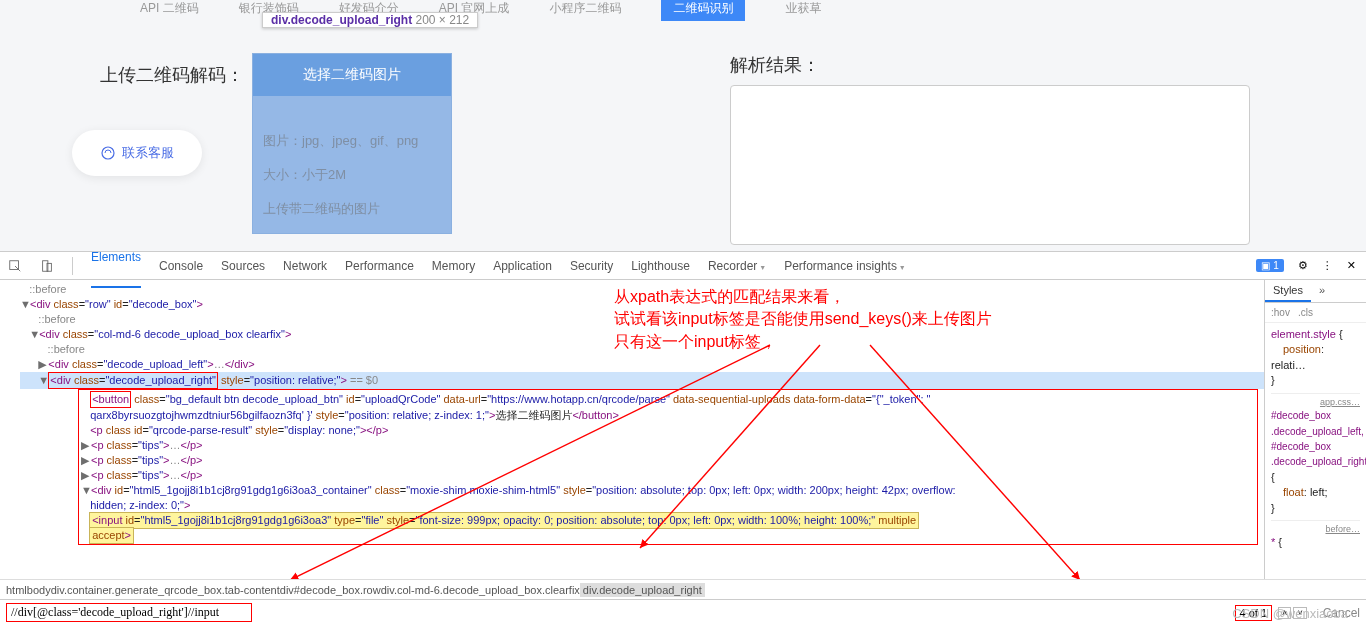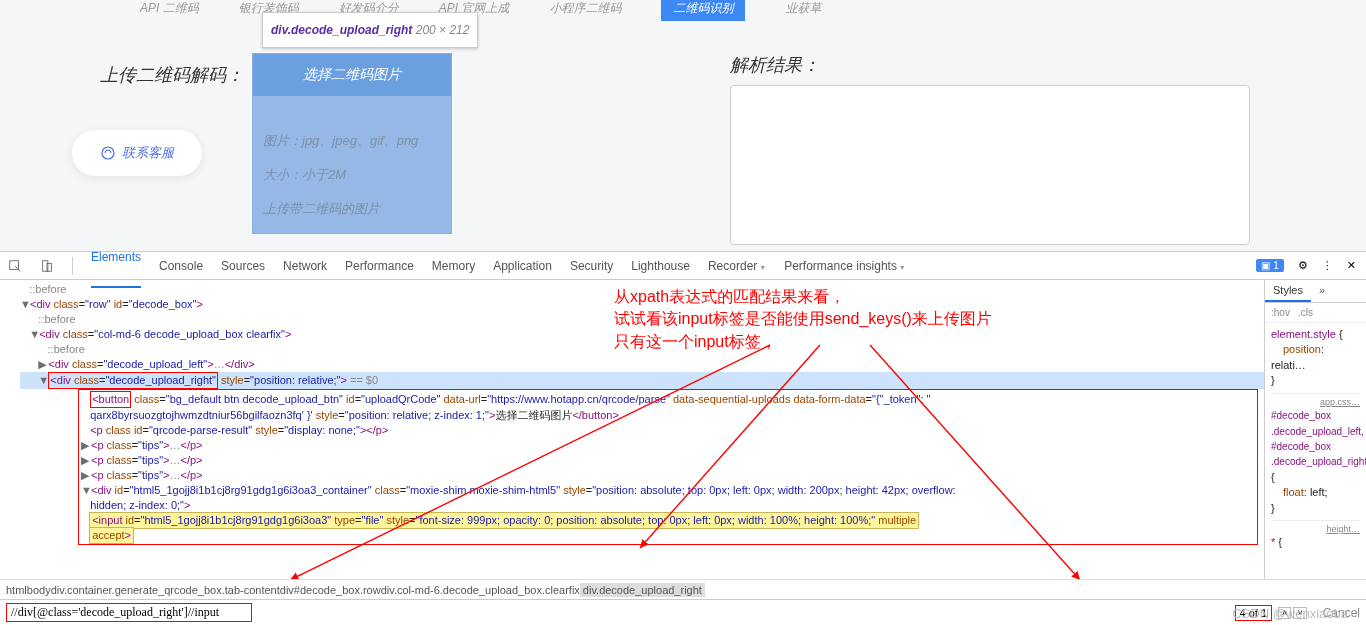--- a/index.html
+++ b/index.html
@@ -1,28 +1,28 @@
 <!DOCTYPE html>
 <html><head>
 <meta charset="utf-8">
 <style>
 * { box-sizing: border-box; margin: 0; padding: 0; font-family: Arial, "Microsoft YaHei", sans-serif; }
 body { width: 1366px; height: 625px; overflow: hidden; background: #fff; position: relative; }
 
-.top-area { height: 251px; background: #f5f6f8; position: relative; overflow: hidden; font-style: italic; }
+.top-area { height: 251px; background: #f5f6f8; position: relative; overflow: hidden; }
 .nav-tabs { display: flex; gap: 40px; padding: 0 140px; font-size: 12px; color: #999; height: 18px; align-items: flex-start; }
 .nav-tabs .tab { cursor: pointer; }
 .nav-tabs .tab.active { background: #3d88f7; color: #fff; padding: 4px 12px; margin-top: -4px; }
 .upload-row { display: flex; padding: 35px 100px 0; }
 .left-section { width: 590px; display: flex; align-items: flex-start; }
 .label-text { font-size: 18px; color: #333; margin-top: 10px; margin-right: 8px; }
 .upload-box { width: 200px; background: #95b8e6; border: 1px solid #8ab0e0; position: relative; }
 .upload-btn { height: 42px; background: #6a9fe0; color: #fff; display: flex; align-items: center; justify-content: center; font-size: 14px; cursor: pointer; }
 .tips { padding: 28px 10px 8px; font-size: 13px; color: #7f8fa4; line-height: 2.6; }
-.tooltip-box { position: absolute; left: 262px; top: 12px; background: #fff; border: 1px solid #ccc; padding: 10px 8px; font-size: 12px; box-shadow: 0 1px 3px rgba(0,0,0,0.2); }
+.tooltip-box { position: absolute; left: 262px; top: 12px; background: #fff; border: 1px solid #ccc; padding: 0 8px; font-size: 12px; box-shadow: 0 1px 3px rgba(0,0,0,0.2); }
 .tooltip-box .sel { color: #5a2ea6; font-weight: bold; }
 .tooltip-box .dim { color: #888; }
 .contact-btn { position: absolute; left: 72px; top: 130px; background: #fff; border-radius: 30px; padding: 14px 28px; font-size: 13px; color: #4a6de5; box-shadow: 0 2px 10px rgba(0,0,0,0.08); display: flex; align-items: center; gap: 6px; }
 .result-section { flex: 1; padding-left: 40px; }
 .result-label { font-size: 18px; color: #333; margin-bottom: 8px; }
 .result-box { width: 520px; height: 160px; border: 1px solid #ccc; border-radius: 4px; background: #fff; }
 
 .devtools { height: 374px; border-top: 1px solid #ccc; display: flex; flex-direction: column; font-size: 11px; font-family: Consolas, Menlo, monospace; }
 .dt-tabs { display: flex; align-items: center; height: 28px; border-bottom: 1px solid #ccc; padding: 0 8px; gap: 18px; position: relative; }
 .dt-tab-icon { width: 14px; height: 14px; display: inline-block; }
@@ -200,21 +200,21 @@
         <div><span class="css-sel">element.style</span> <span class="css-brace">{</span></div>
         <div><span class="css-prop">position</span>: <span class="css-val">relati…</span></div>
         <div class="css-brace">}</div>
         <div style="border-top:1px solid #eee;margin-top:4px;padding-top:2px">
             <span class="css-file">app.css…</span>
           </div>
         <div style="clear:both"><span class="css-sel" style="font-size:10px">#decode_box .decode_upload_left, #decode_box .decode_upload_right</span> <span class="css-brace">{</span></div>
         <div><span class="css-prop">float</span>: <span class="css-val">left;</span></div>
         <div class="css-brace">}</div>
         <div style="border-top:1px solid #eee;margin-top:4px;padding-top:2px">
-            <span class="css-file">height…</span>
+            <span class="css-file">before…</span>
           </div>
         <div style="clear:both"><span class="css-sel">*</span> <span class="css-brace">{</span></div>
       </div>
     </div>
   </div>
 
   <div class="breadcrumb">
     <span class="crumb">html</span>
     <span class="crumb">body</span>
     <span class="crumb">div.container.generate_qrcode_box.tab-content</span>

